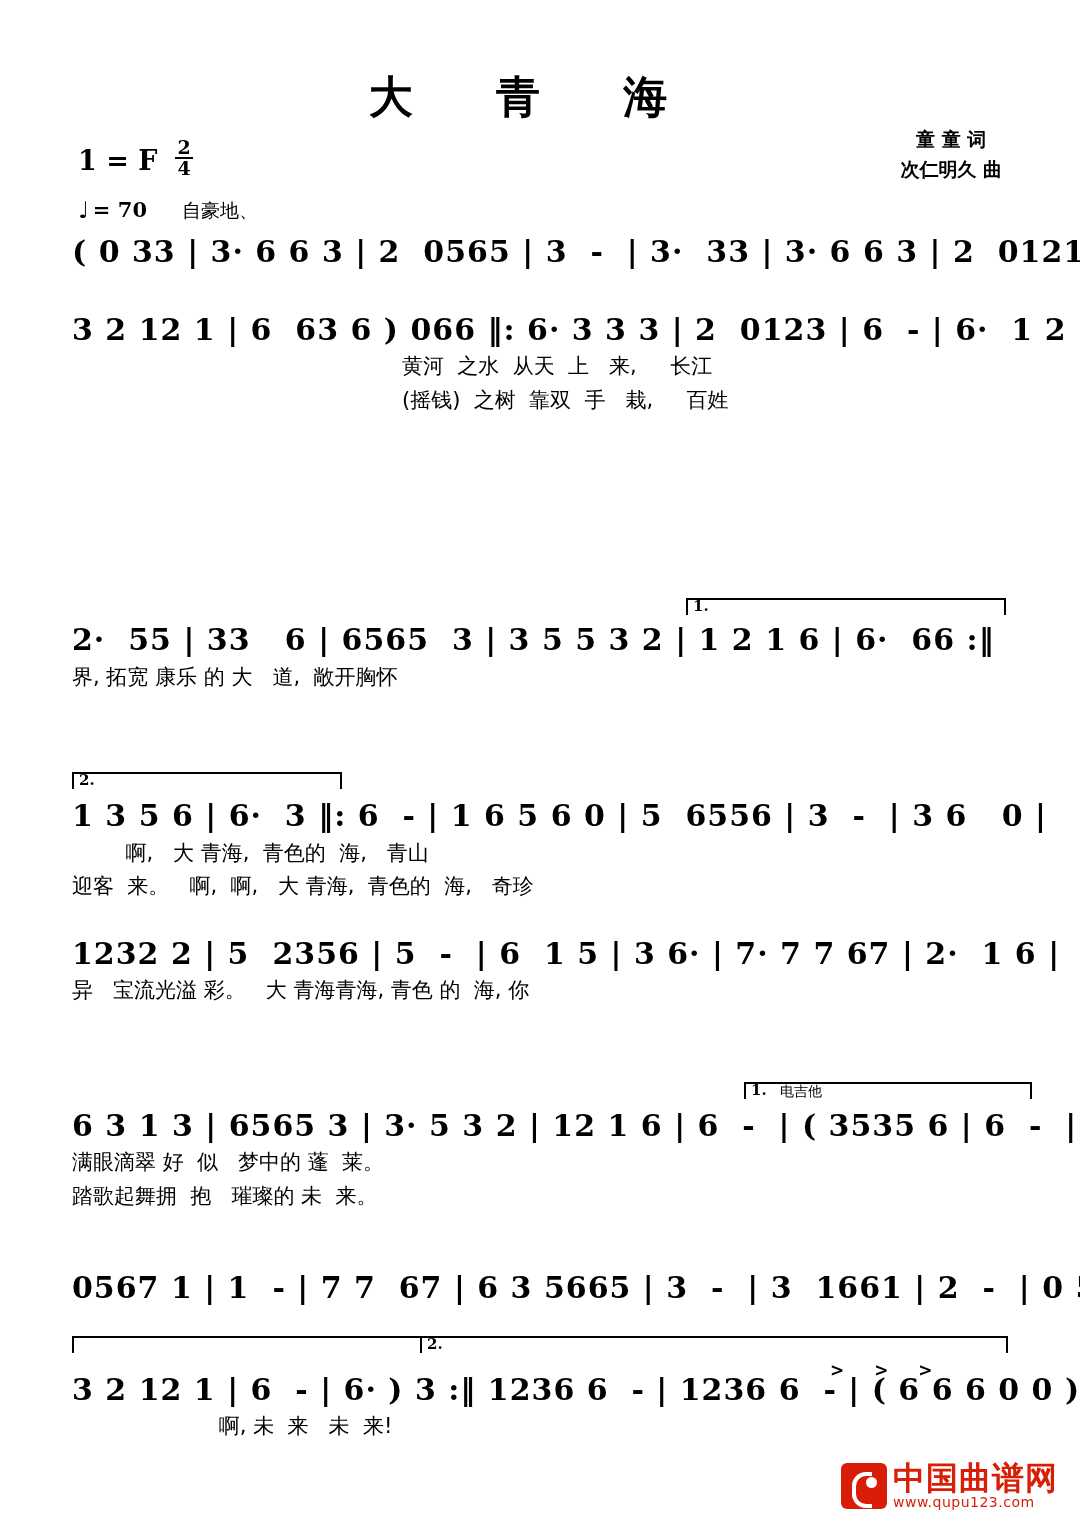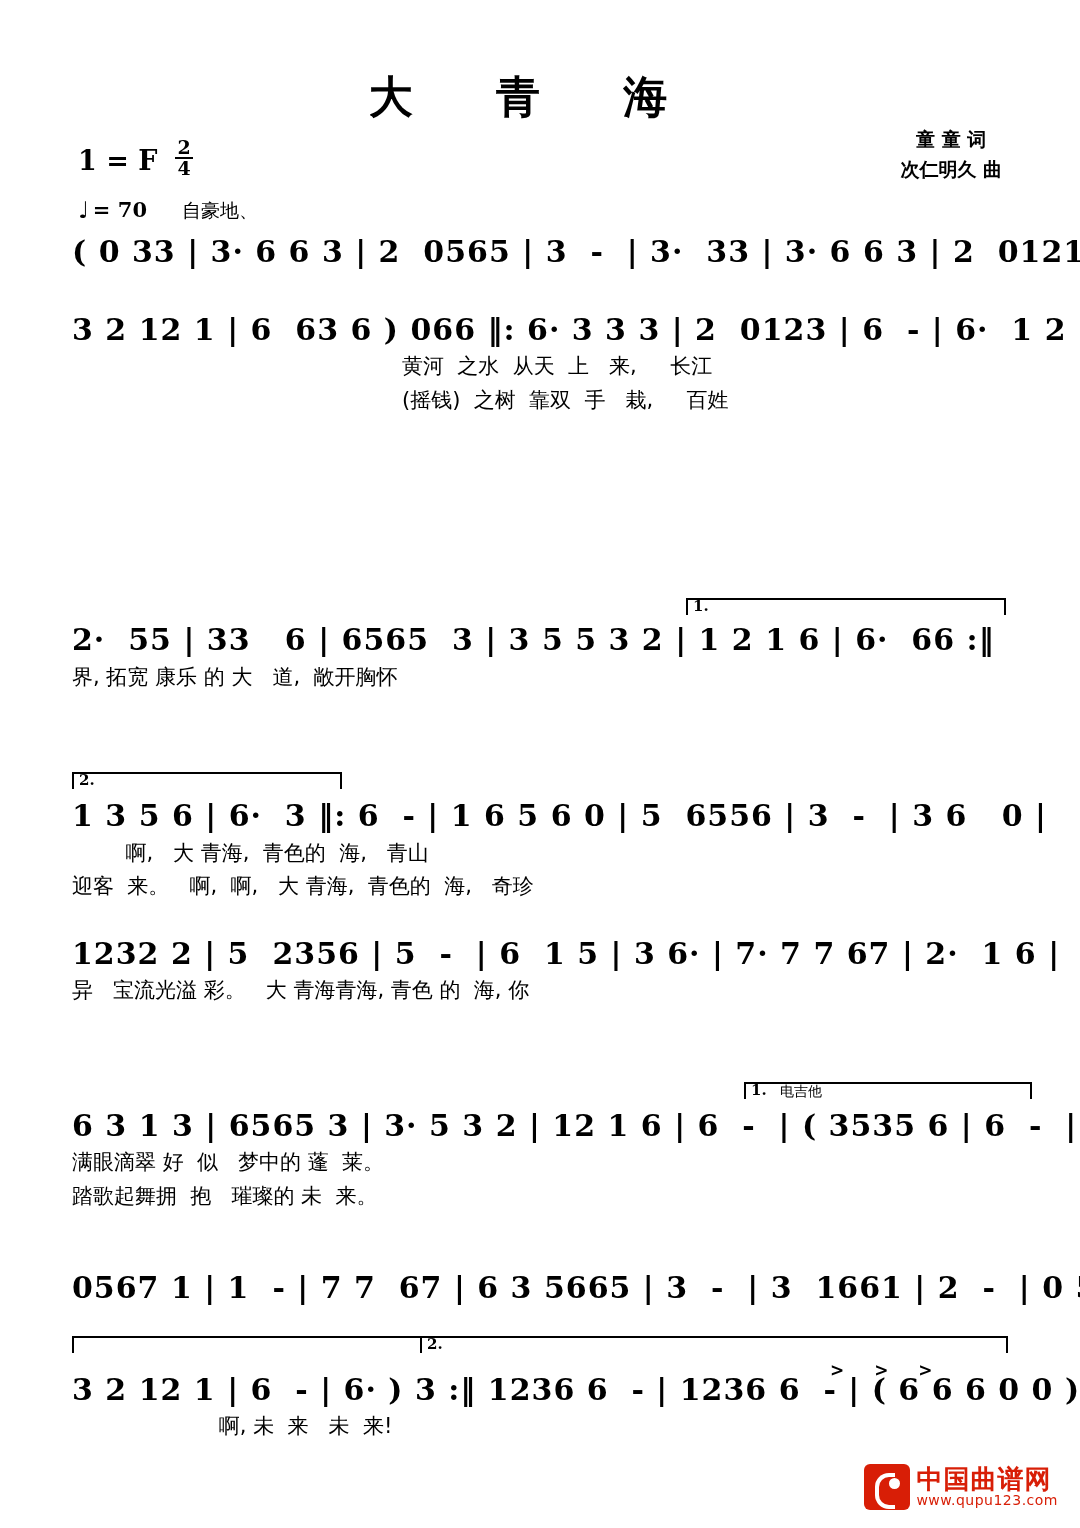--- a/index.html
+++ b/index.html
@@ -181,21 +181,21 @@
     background: #fff;
     border-radius: 50%;
   }
   .logo-text {
     display: flex;
     flex-direction: column;
     line-height: 1.05;
   }
   .logo-cn {
     font-family: "DejaVu Sans", sans-serif;
-    font-size: 26px;
+    font-size: 32px;
     font-weight: bold;
     color: #d81e06;
     letter-spacing: 1px;
   }
   .logo-url {
     font-family: "DejaVu Sans", sans-serif;
     font-size: 14px;
     color: #d81e06;
     letter-spacing: 0.5px;
   }

